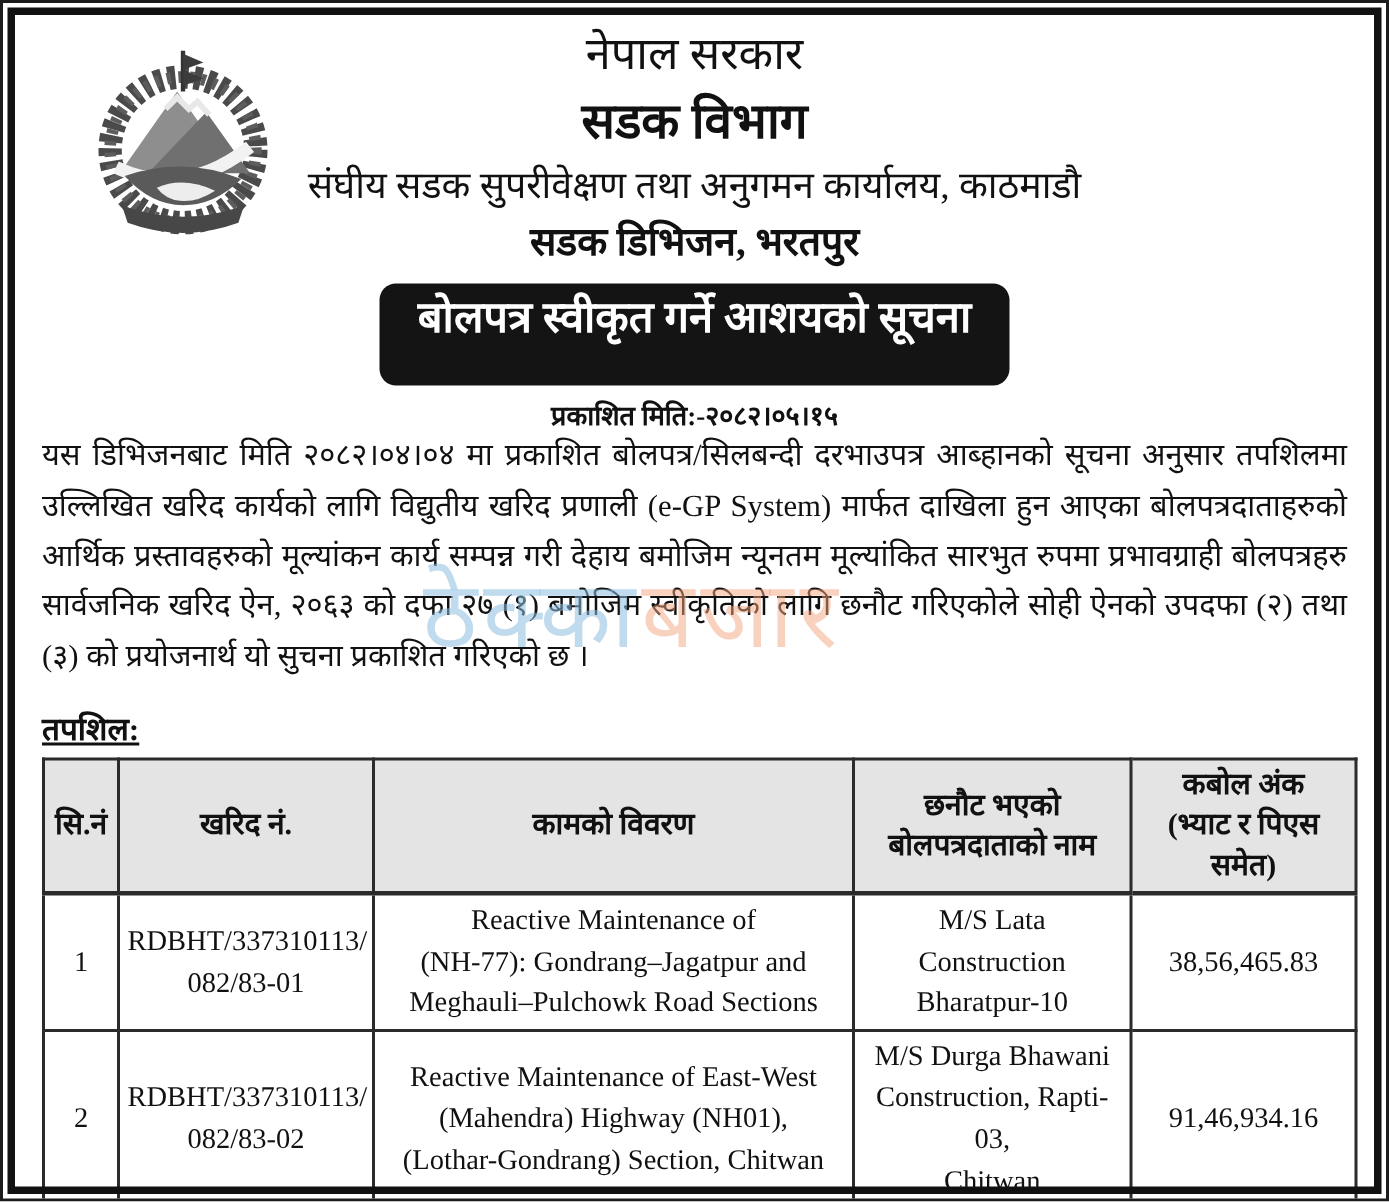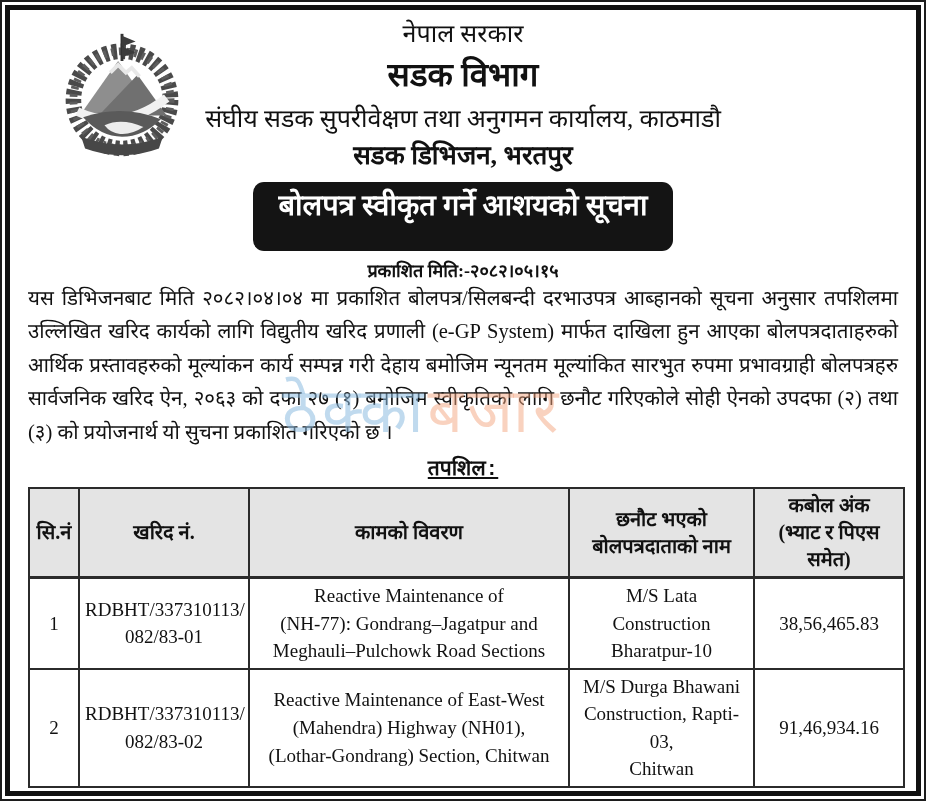--- a/index.html
+++ b/index.html
@@ -23,21 +23,21 @@
     position:relative;
     padding:14px 26px 10px 26px;
     z-index:1;
   }
   
   .emblem{
     position:absolute;left:52px;top:26px;width:136px;height:136px;z-index:2;
   }
   
   .hdr{ text-align:center; line-height:1.25; }
-  .h-gov{ font-size:25px; margin-top:2px; }
+  .h-gov{ font-size:30px; margin-top:2px; }
   .h-min{ font-size:25px; margin-top:6px; }
   .h-dept{ font-size:33px; font-weight:bold; margin-top:6px; }
   .h-office{ font-size:25px; margin-top:6px; }
   .h-div{ font-size:26px; font-weight:bold; margin-top:6px; }
   .banner-wrap{ text-align:center; margin-top:10px; }
   .banner{
     display:inline-block;
     background:#141414;
     color:#ffffff;
     font-size:29px;
@@ -48,23 +48,22 @@
   .h-date{ font-size:18px; font-weight:bold; margin-top:9px; }
   
   .para{
     position:relative;z-index:2;
     font-size:20.5px;
     line-height:1.63;
     text-align:justify;
   }
   .tapasil-row{
     position:relative;z-index:2;
-    text-align:center;
-    margin:4px 0 6px 0;
-    font-family:Liberation Mono, monospace;
+    text-align:left;
+    margin:16px 0 6px 0;
   }
   .tapasil{
     font-size:21px;font-weight:bold;text-decoration:underline;
   }
   
   .watermark{
     position:absolute;
     left:280px;top:378px;
     z-index:5;
     font-size:62px;

